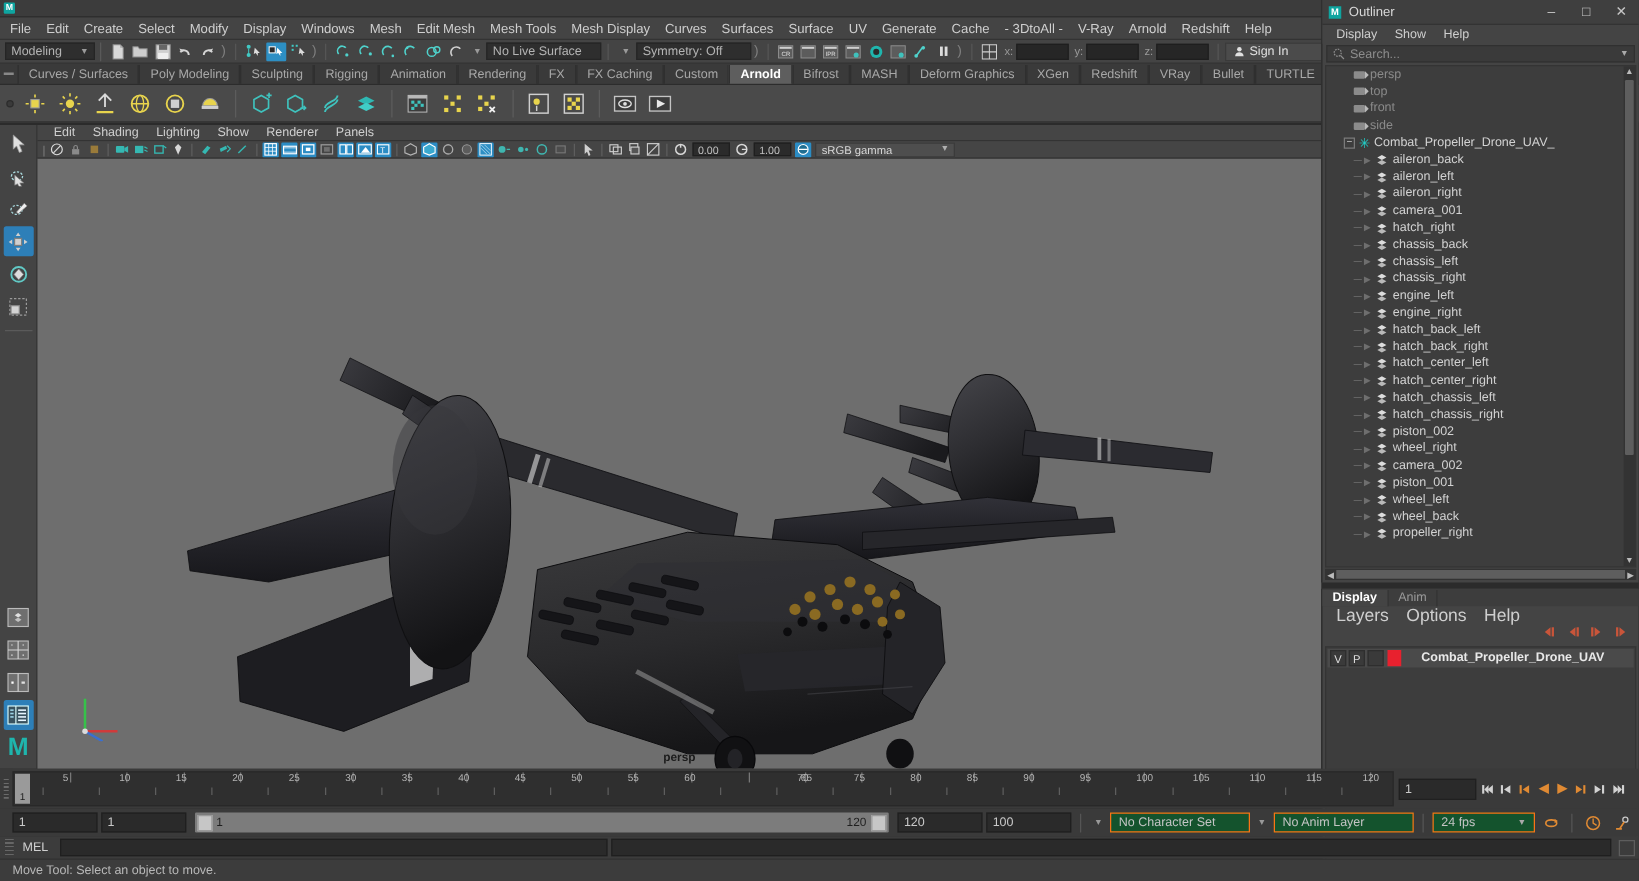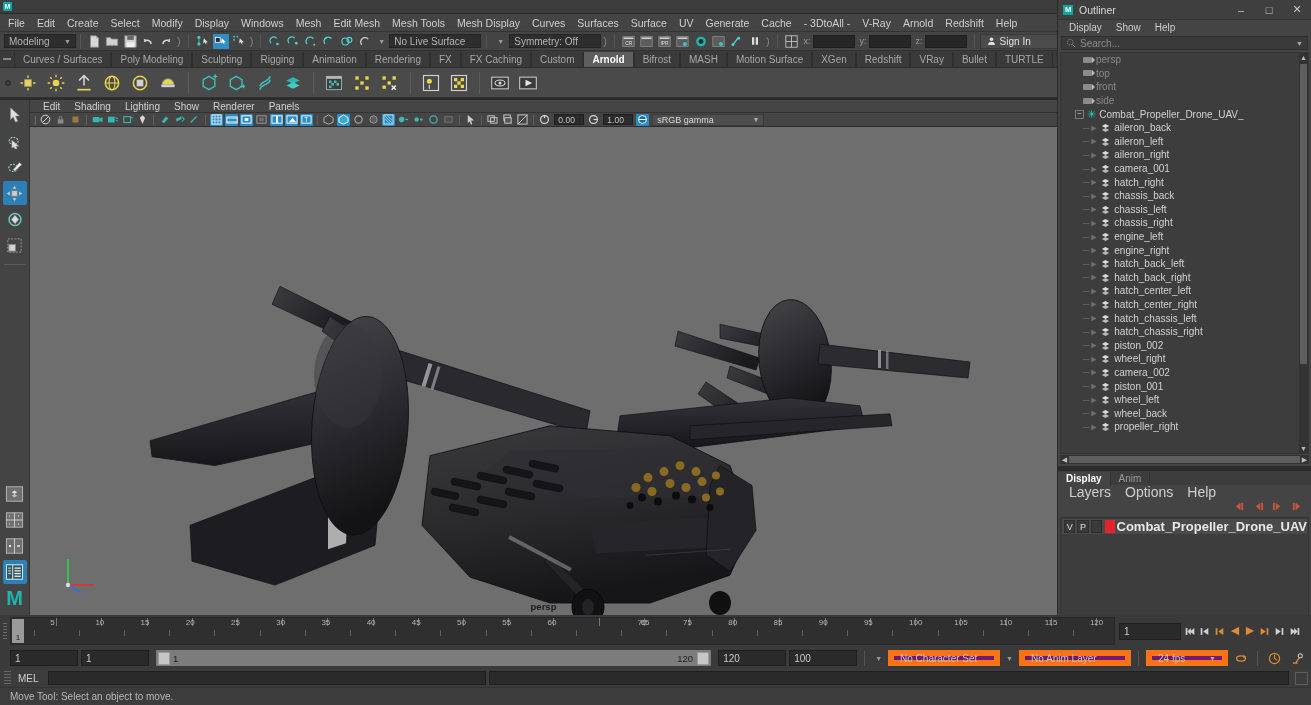--- a/index.html
+++ b/index.html
@@ -199,21 +199,21 @@
   #le-tabs .lt.sel{background:#444;color:#fff;font-weight:bold;}
   #le-menu{height:14px;display:flex;align-items:center;padding-left:4px;}
   #le-menu .lm{padding:0 7px;font-size:14px;color:#cfcfcf;}
   #le-btns{height:16px;display:flex;align-items:center;justify-content:flex-end;padding-right:8px;gap:6px;}
   #le-list{flex:1;margin:2px 2px;background:#3d3d3d;border:1px solid #343434;position:relative;}
   .lrow{height:15px;display:flex;align-items:center;background:#4a4a4a;margin:1px;}
   .lrow .cb{width:13px;height:13px;display:flex;align-items:center;justify-content:center;
     font-size:9px;color:#ddd;background:#3a3a3a;border:1px solid #2e2e2e;margin-left:2px;}
   .lrow .blank{width:13px;height:13px;background:#3a3a3a;border:1px solid #2e2e2e;margin-left:2px;}
   .lrow .swatch{width:11px;height:13px;background:#e8212e;margin-left:3px;}
-  .lrow .lname{font-size:13px;color:#e8e8e8;margin-left:2px;font-weight:bold;}
+  .lrow .lname{font-size:10px;color:#e8e8e8;margin-left:16px;font-weight:bold;}
   #le-hscroll{height:9px;margin:0 2px 2px 2px;background:#333;position:relative;}
   #le-hscroll .hthumb{position:absolute;left:9px;right:9px;top:1px;height:7px;background:#5e5e5e;}
   #le-hscroll .l,#le-hscroll .r{position:absolute;top:0;width:9px;height:9px;color:#bbb;font-size:7px;
     display:flex;align-items:center;justify-content:center;}
 
   
   #timeline{
     position:absolute;left:0;bottom:58px;right:0;height:32px;background:#3a3a3a;
     display:flex;align-items:stretch;
   }
@@ -245,21 +245,21 @@
     color:#c8c8c8;display:flex;align-items:center;padding-left:4px;}
   #rangeslider{
     flex:1;height:16px;background:#7c7c7c;position:relative;margin:0 4px;border-radius:1px;
     display:flex;align-items:center;
   }
   #rangeslider .handle{width:12px;height:13px;background:#c6c6c6;border:1px solid #9a9a9a;}
   #rangeslider .hl{position:absolute;left:2px;}
   #rangeslider .hr{position:absolute;right:2px;}
   #rangeslider .vl{position:absolute;left:17px;font-size:9.5px;color:#1f1f1f;}
   #rangeslider .vr{position:absolute;right:18px;font-size:9.5px;color:#1f1f1f;}
-  .selcombo{height:16px;background:#701a75;border:6px solid #f97316;font-size:10px;color:#c4c4c4;
+  .selcombo{height:16px;background:#14532d;border:1px solid #f97316;font-size:10px;color:#c4c4c4;
     display:flex;align-items:center;padding:0 6px;}
   .tinyarr{font-size:7px;color:#999;padding:0 3px;}
 
   
   #cmdrow{
     position:absolute;left:0;bottom:18px;right:0;height:18px;background:#3c3c3c;
     display:flex;align-items:center;padding-left:4px;gap:3px;
   }
   #cmdrow .grip{width:7px;height:14px;background:
      repeating-linear-gradient(to bottom,#666 0 1px,transparent 1px 3px);}
@@ -506,21 +506,21 @@
   <div class="st">Sculpting</div>
   <div class="st">Rigging</div>
   <div class="st">Animation</div>
   <div class="st">Rendering</div>
   <div class="st">FX</div>
   <div class="st">FX Caching</div>
   <div class="st">Custom</div>
   <div class="st sel">Arnold</div>
   <div class="st">Bifrost</div>
   <div class="st">MASH</div>
-  <div class="st">Motion Surface</div>
+  <div class="st">Deform Graphics</div>
   <div class="st">XGen</div>
   <div class="st">Redshift</div>
   <div class="st">VRay</div>
   <div class="st">Bullet</div>
   <div class="st">TURTLE</div>
 </div>
 
 <div id="shelficons">
   <div class="grip">
       <div class="dot"></div>

